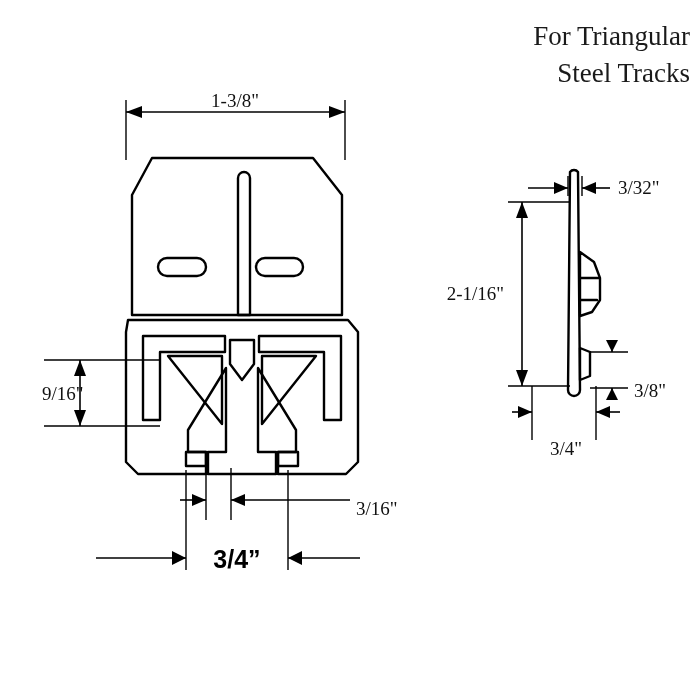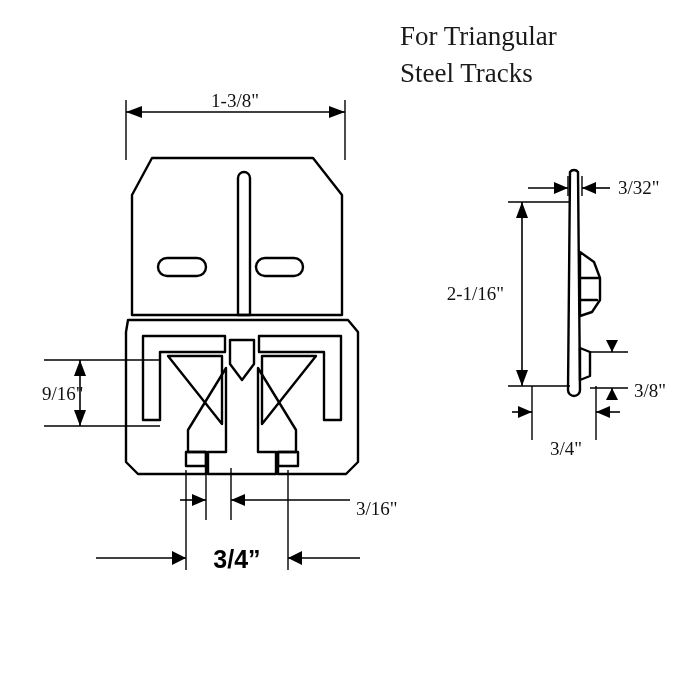--- a/index.html
+++ b/index.html
@@ -14,21 +14,21 @@
     background: #ffffff;
     overflow: hidden;
     font-family: "Liberation Serif", serif;
     color: #000000;
   }
   .title {
     position: absolute;
     left: 400px;
     top: 18px;
     width: 290px;
-    text-align: left;
+    text-align: right;
     font-family: "Liberation Serif", serif;
     font-size: 27px;
     line-height: 37px;
     color: #1a1a1a;
     white-space: pre-line;
   }
   svg.diagram {
     position: absolute;
     left: 0;
     top: 0;

